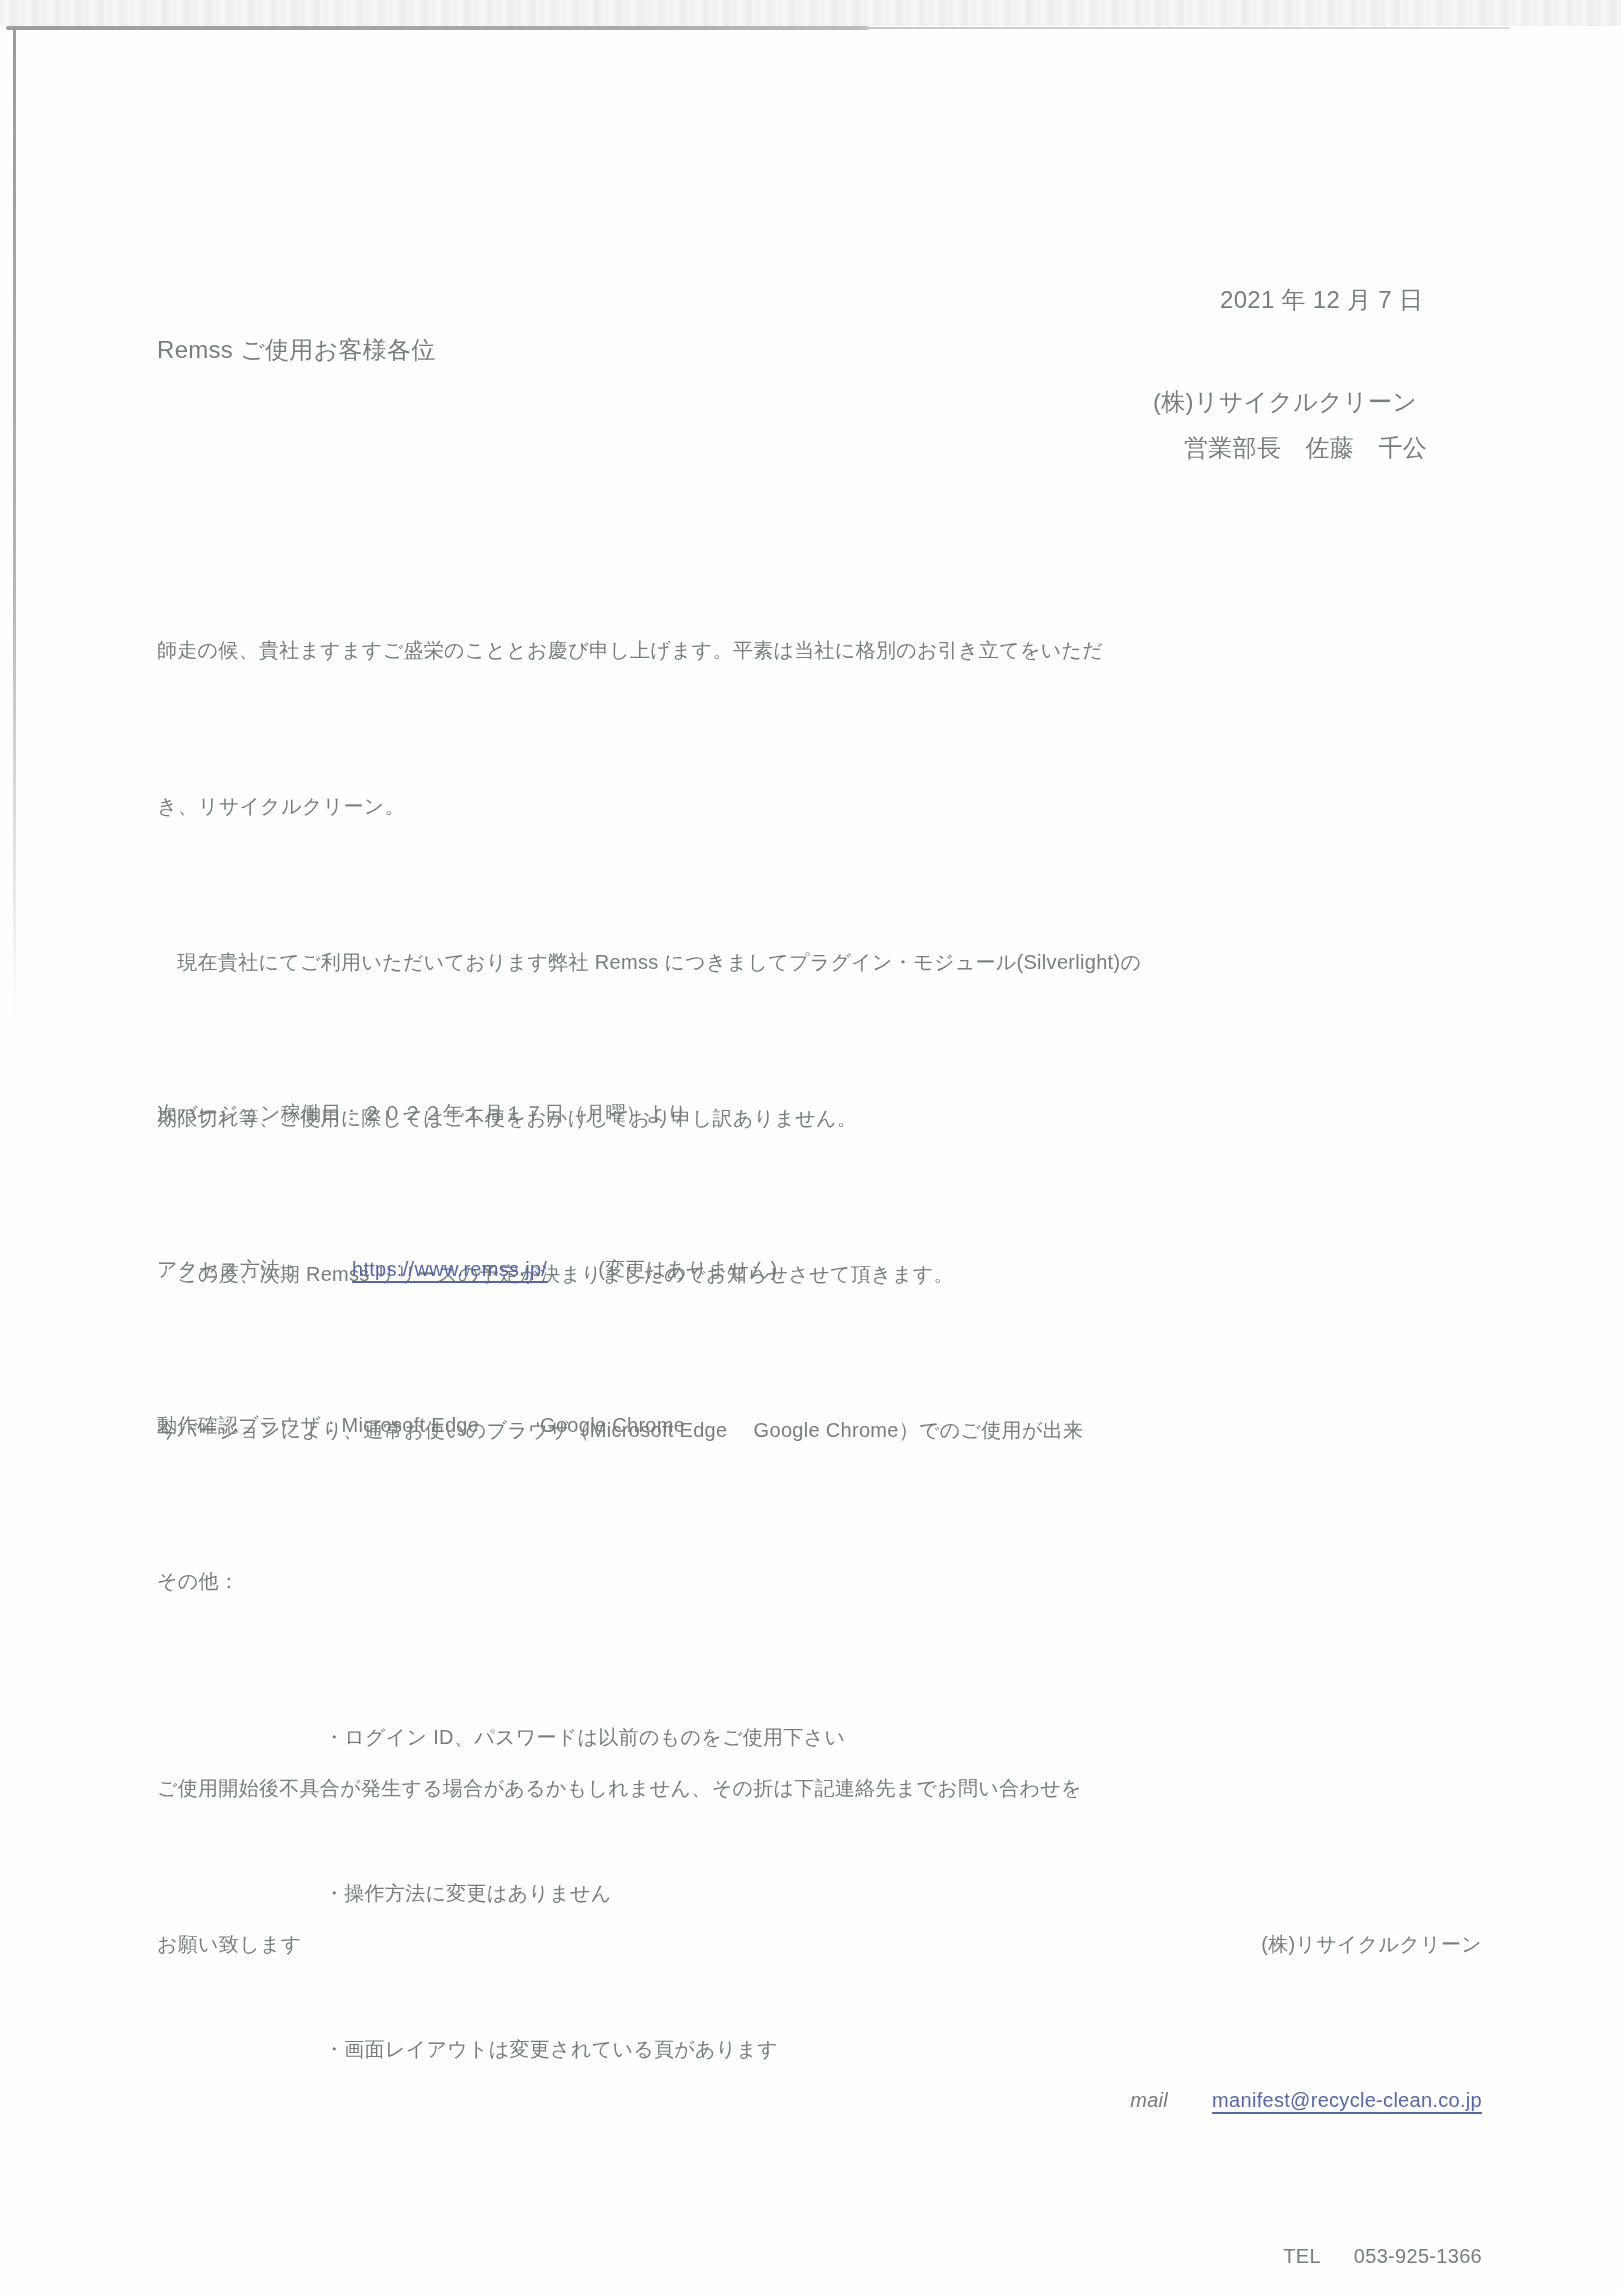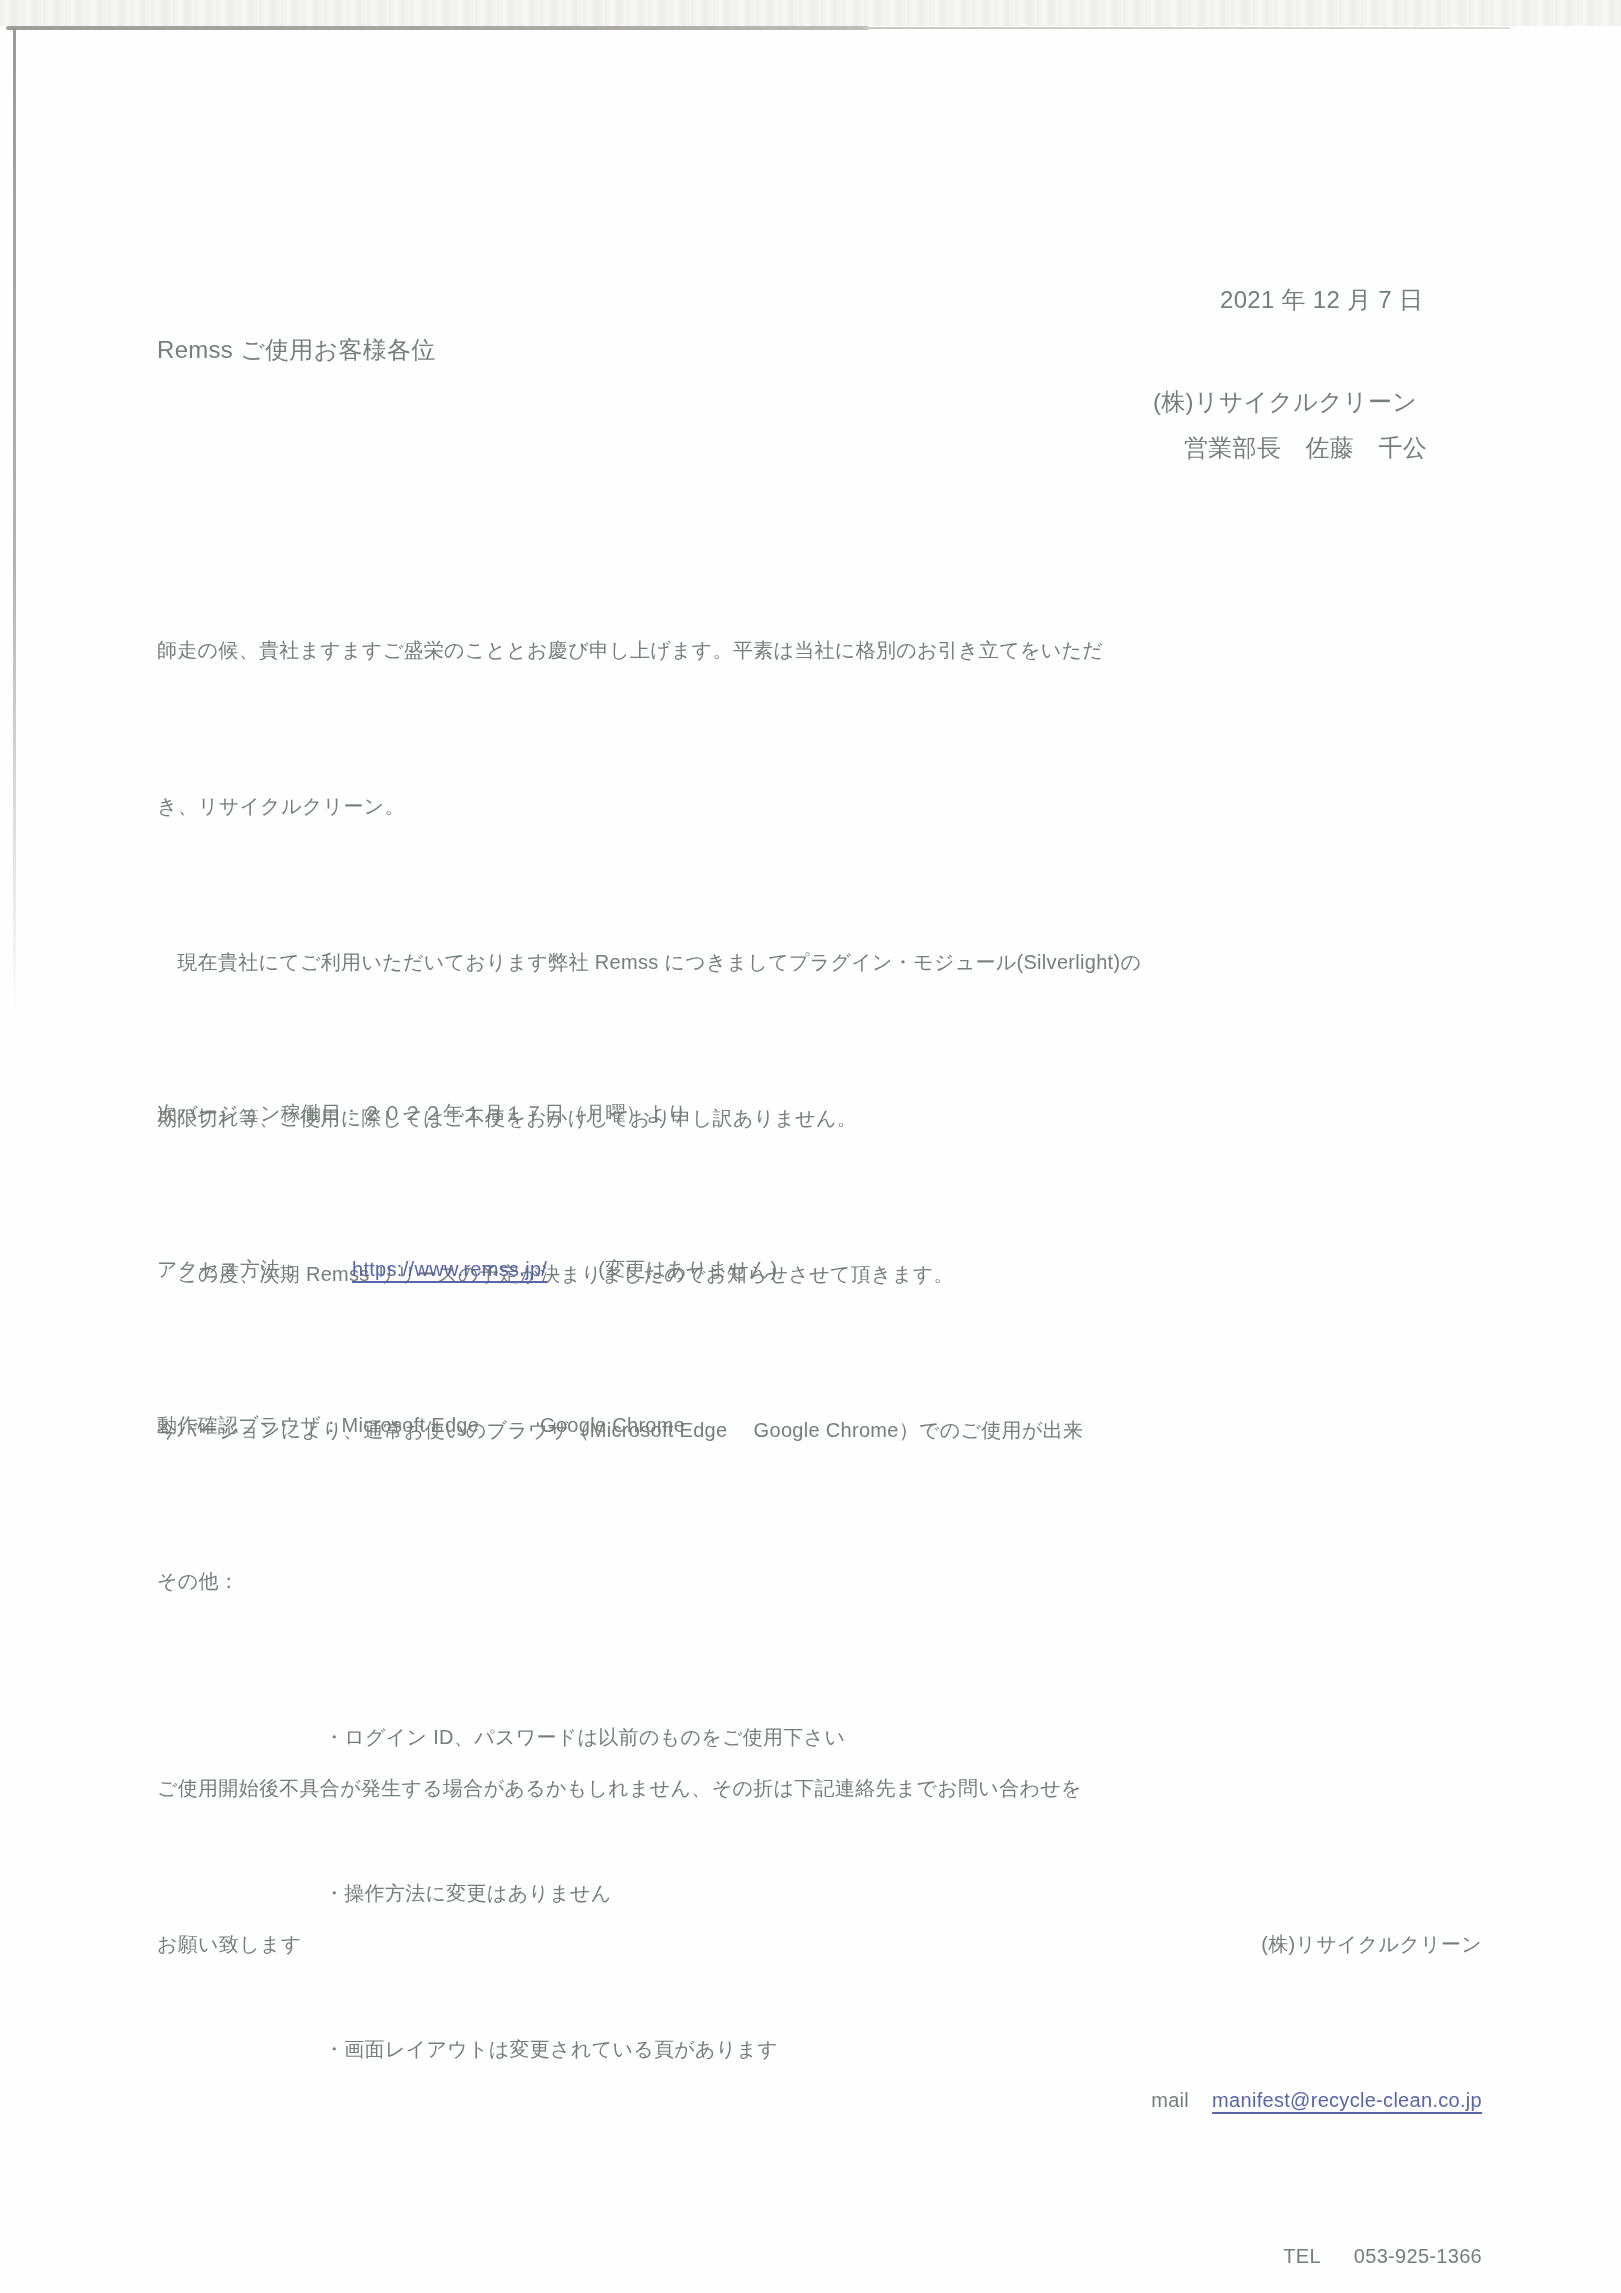--- a/index.html
+++ b/index.html
@@ -35,21 +35,21 @@
   .block{position:absolute;font-size:20px;line-height:52px;letter-spacing:0.3px;white-space:pre;}
   .body-block{top:520px;left:157px;width:1343px;}
   .info-block{top:983px;left:157px;width:1343px;}
   .closing-block{top:1658px;left:157px;width:1343px;}
   .footer-block{top:1814px;right:139px;text-align:right;}
   .indent-alt{padding-left:257px;}
   .indent-bullet{padding-left:167px;}
   a.link{color:#5766a8;text-decoration:underline;text-underline-offset:4.9px;cursor:pointer;}
   .access-link{margin-left:51px;}
   .access-note{margin-left:51px;}
-  .sp-after{margin-right:23px;}
+  .sp-after{margin-right:44px;font-style:italic;}
   .sp-after-sm{margin-right:33px;}
   .line{white-space:pre;}
 </style>
 </head>
 <body>
 
 <div class="page">
 
   <div class="scan-band"></div>
   <div class="scan-line-dark"></div>

